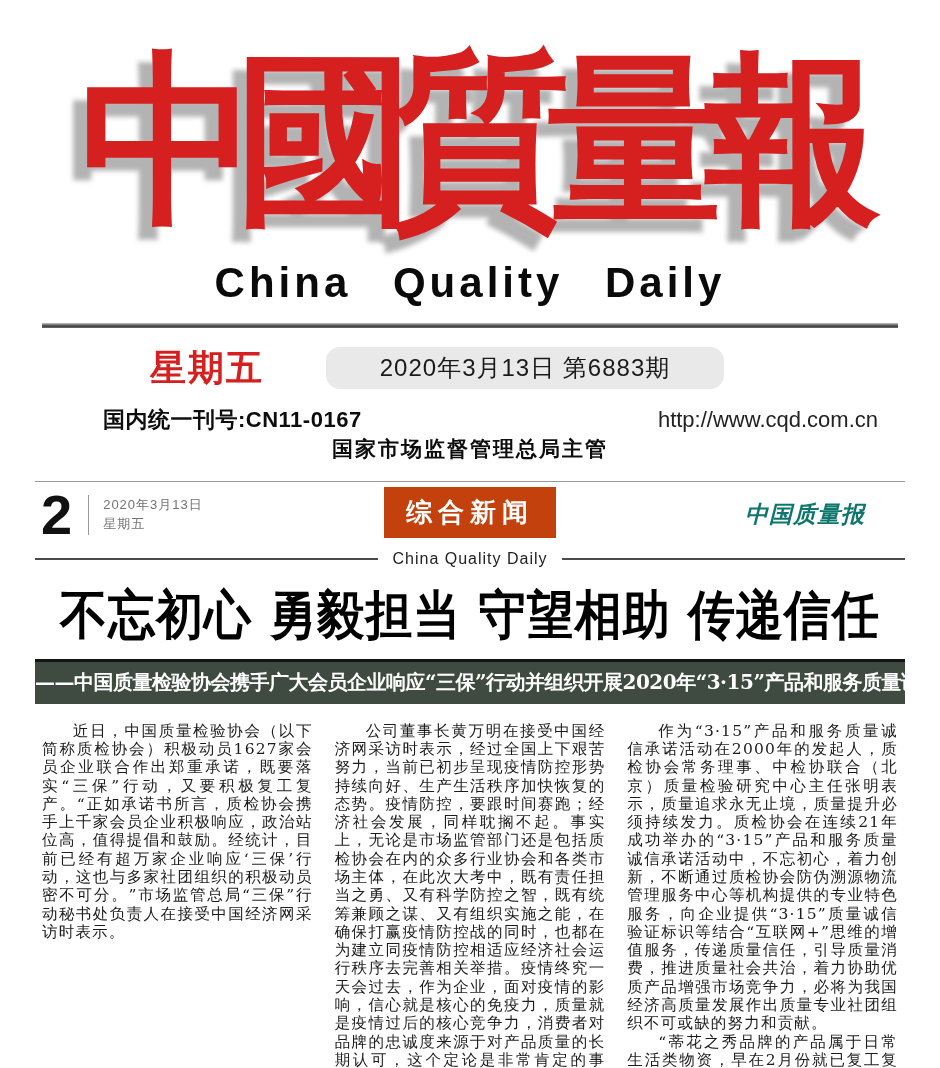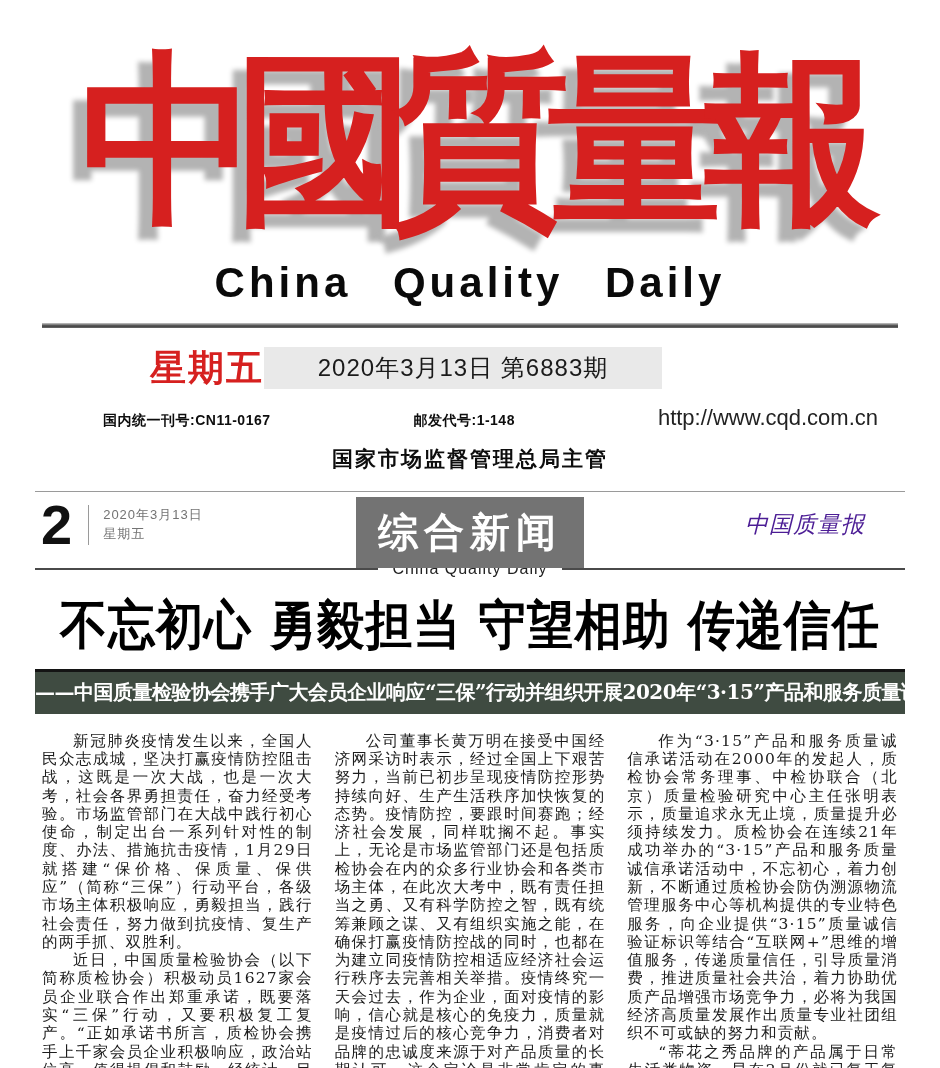--- a/index.html
+++ b/index.html
@@ -20,39 +20,39 @@
     margin-top:-8px;font-family:"Liberation Sans", sans-serif;
     font-size:42px;font-weight:600;color:#0a0a0a;
     letter-spacing:4px;word-spacing:26px;
   }
   .rule-top{height:5px;margin:16px 42px 0 42px;background:linear-gradient(#c9c9c9,#3f3f3f 60%,#6b6b6b);}
   
   .info{font-family:"Liberation Sans", sans-serif;}
   .info-row1{display:flex;align-items:center;margin:16px 0 0 150px;}
   .weekday{color:#d6201f;font-size:36px;font-weight:bold;letter-spacing:2px;font-family:"DejaVu Serif",serif;}
   .date-bar{
-    width:398px;background:#e9e9e9;text-align:center;
-    font-size:24px;font-weight:500;color:#1a1a1a;padding:5px 0;letter-spacing:1px;
+    margin-left:62px;width:398px;background:#e9e9e9;text-align:center;
+    font-size:24px;font-weight:500;color:#1a1a1a;padding:5px 0;letter-spacing:1px;border-radius:14px;
   }
   .info-row2{display:flex;justify-content:space-between;padding:12px 62px 0 103px;align-items:baseline;}
-  .issn,.postal{font-size:14px;font-weight:bold;color:#0d0d0d;letter-spacing:.5px;}
+  .issn,.postal{font-size:22px;font-weight:bold;color:#0d0d0d;letter-spacing:.5px;}
   .website{font-size:22px;color:#222;font-weight:400;text-align:right;}
-  .supervisor{text-align:center;font-size:21px;font-weight:bold;color:#0d0d0d;margin-top:14px;letter-spacing:2px;}
+  .supervisor{text-align:center;font-size:21px;font-weight:bold;color:#0d0d0d;letter-spacing:2px;}
   
   .pagehead{margin:18px 35px 0 35px;border-top:1px solid #9a9a9a;padding-top:7px;}
   .pagehead-row{display:flex;align-items:center;position:relative;height:52px;}
   .pagenum{font-family:"Liberation Sans", sans-serif;font-size:56px;font-weight:900;line-height:.9;color:#111;margin-left:6px;}
   .vsep{width:1px;height:40px;background:#9a9a9a;margin:0 14px 0 16px;}
   .ph-date{font-family:"Liberation Sans", sans-serif;font-size:13px;color:#737373;line-height:1.45;letter-spacing:1px;}
   .section-box{
     position:absolute;left:50%;transform:translateX(-50%);top:-2px;
-    background:#737373;color:#ffffff;font-weight:bold;font-size:40px;
+    background:#c2410c;color:#ffffff;font-weight:bold;font-size:26px;
     padding:8px 22px;letter-spacing:6px;font-family:"DejaVu Serif",serif;
   }
-  .ph-logo{margin-left:auto;margin-right:40px;font-size:23px;font-weight:normal;font-style:italic;color:#4c1d95;letter-spacing:1px;font-family:"DejaVu Serif",serif;}
+  .ph-logo{margin-left:auto;margin-right:40px;font-size:23px;font-weight:bold;font-style:italic;color:#0f766e;letter-spacing:1px;font-family:"DejaVu Serif",serif;}
   .divider-row{display:flex;align-items:center;margin-top:9px;}
   .divider-row .line{flex:1;height:2px;background:#4a4a4a;}
   .divider-row .txt{
     font-family:"Liberation Sans", sans-serif;font-size:16px;color:#222;
     padding:0 14px;letter-spacing:1px;white-space:nowrap;
   }
   
   .headline{
     text-align:center;font-size:47px;font-weight:bold;color:#000;
     margin:16px 0 12px 0;letter-spacing:1px;white-space:nowrap;
@@ -86,21 +86,20 @@
 
 <div class="rule-top"></div>
 
 <div class="info">
   <div class="info-row1">
     <span class="weekday">星期五</span>
     <span class="date-bar">2020年3月13日  第6883期</span>
   </div>
   <div class="info-row2">
     <span class="issn">国内统一刊号:CN11-0167</span>
-    <span class="postal">邮发代号:1-148</span>
     <span class="website">http://www.cqd.com.cn</span>
   </div>
   <div class="supervisor">国家市场监督管理总局主管</div>
 </div>
 
 <div class="pagehead">
   <div class="pagehead-row">
     <span class="pagenum">2</span>
     <span class="vsep"></span>
     <span class="ph-date">
@@ -115,21 +114,20 @@
     <span class="txt">China Quality Daily</span>
     <span class="line"></span>
   </div>
 </div>
 
 <div class="headline">不忘初心 勇毅担当 守望相助 传递信任</div>
 <div class="subheadline">——中国质量检验协会携手广大会员企业响应“三保”行动并组织开展2020年“3·15”产品和服务质量诚信活动</div>
 
 <div class="article">
   <div class="article-col">
-  <p class="para">新冠肺炎疫情发生以来，全国人民众志成城，坚决打赢疫情防控阻击战，这既是一次大战，也是一次大考，社会各界勇担责任，奋力经受考验。市场监管部门在大战中践行初心使命，制定出台一系列针对性的制度、办法、措施抗击疫情，1月29日就搭建“保价格、保质量、保供应”（简称“三保”）行动平台，各级市场主体积极响应，勇毅担当，践行社会责任，努力做到抗疫情、复生产的两手抓、双胜利。</p>
       <p class="para">近日，中国质量检验协会（以下简称质检协会）积极动员1627家会员企业联合作出郑重承诺，既要落实“三保”行动，又要积极复工复产。“正如承诺书所言，质检协会携手上千家会员企业积极响应，政治站位高，值得提倡和鼓励。经统计，目前已经有超万家企业响应‘三保’行动，这也与多家社团组织的积极动员密不可分。”市场监管总局“三保”行动秘书处负责人在接受中国经济网采访时表示。</p>
     </div>
   <div class="article-col">
       <p class="para">公司董事长黄万明在接受中国经济网采访时表示，经过全国上下艰苦努力，当前已初步呈现疫情防控形势持续向好、生产生活秩序加快恢复的态势。疫情防控，要跟时间赛跑；经济社会发展，同样耽搁不起。事实上，无论是市场监管部门还是包括质检协会在内的众多行业协会和各类市场主体，在此次大考中，既有责任担当之勇、又有科学防控之智，既有统筹兼顾之谋、又有组织实施之能，在确保打赢疫情防控战的同时，也都在为建立同疫情防控相适应经济社会运行秩序去完善相关举措。疫情终究一天会过去，作为企业，面对疫情的影响，信心就是核心的免疫力，质量就是疫情过后的核心竞争力，消费者对品牌的忠诚度来源于对产品质量的长期认可，这个定论是非常肯定的事实。</p>
     </div>
   <div class="article-col">
       <p class="para">作为“3·15”产品和服务质量诚信承诺活动在2000年的发起人，质检协会常务理事、中检协联合（北京）质量检验研究中心主任张明表示，质量追求永无止境，质量提升必须持续发力。质检协会在连续21年成功举办的“3·15”产品和服务质量诚信承诺活动中，不忘初心，着力创新，不断通过质检协会防伪溯源物流管理服务中心等机构提供的专业特色服务，向企业提供“3·15”质量诚信验证标识等结合“互联网+”思维的增值服务，传递质量信任，引导质量消费，推进质量社会共治，着力协助优质产品增强市场竞争力，必将为我国经济高质量发展作出质量专业社团组织不可或缺的努力和贡献。</p>
       <p class="para">“蒂花之秀品牌的产品属于日常生活类物资，早在2月份就已复工复产。质检协会作为名臣健康用品股份有限公司防伪溯源物流管理的服务方，近期已经及时为名臣健康用品股份有限公司提供防伪溯源物流管理标识850万套。复工以来，质检协会还为重庆红九五食品有限公司、安莉芳服装（中国）有限公</p>
     </div>
 

